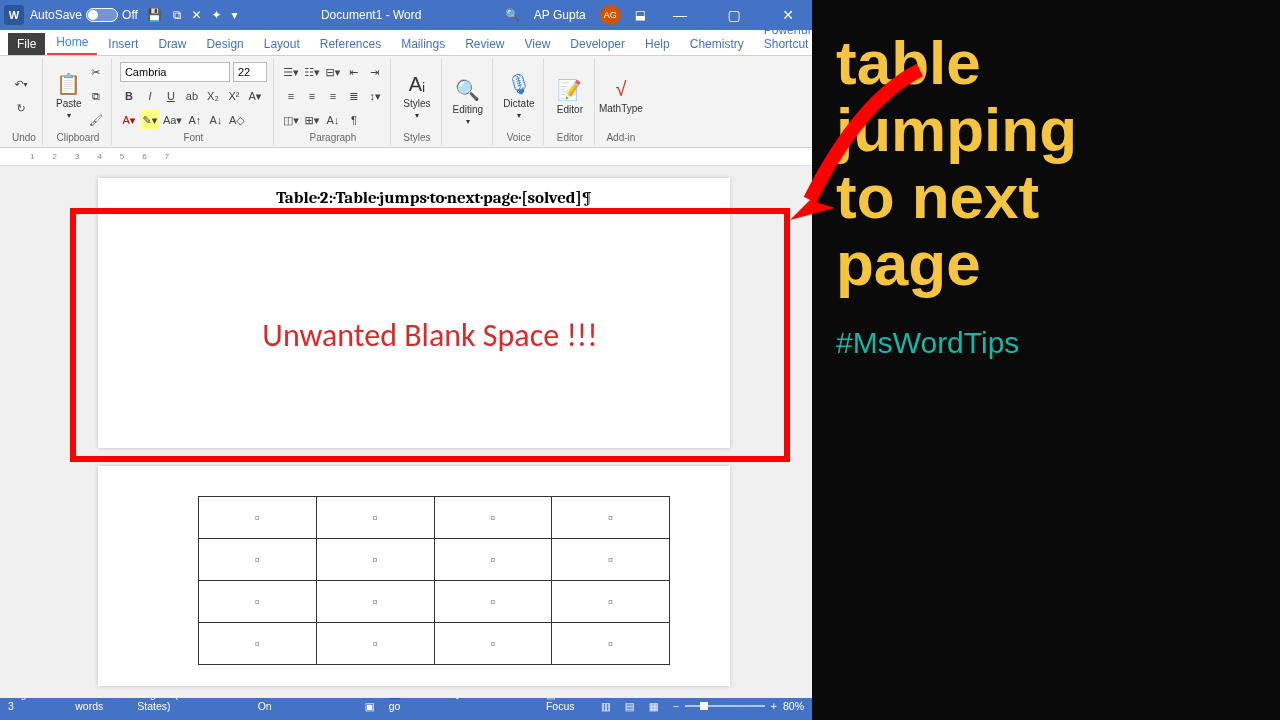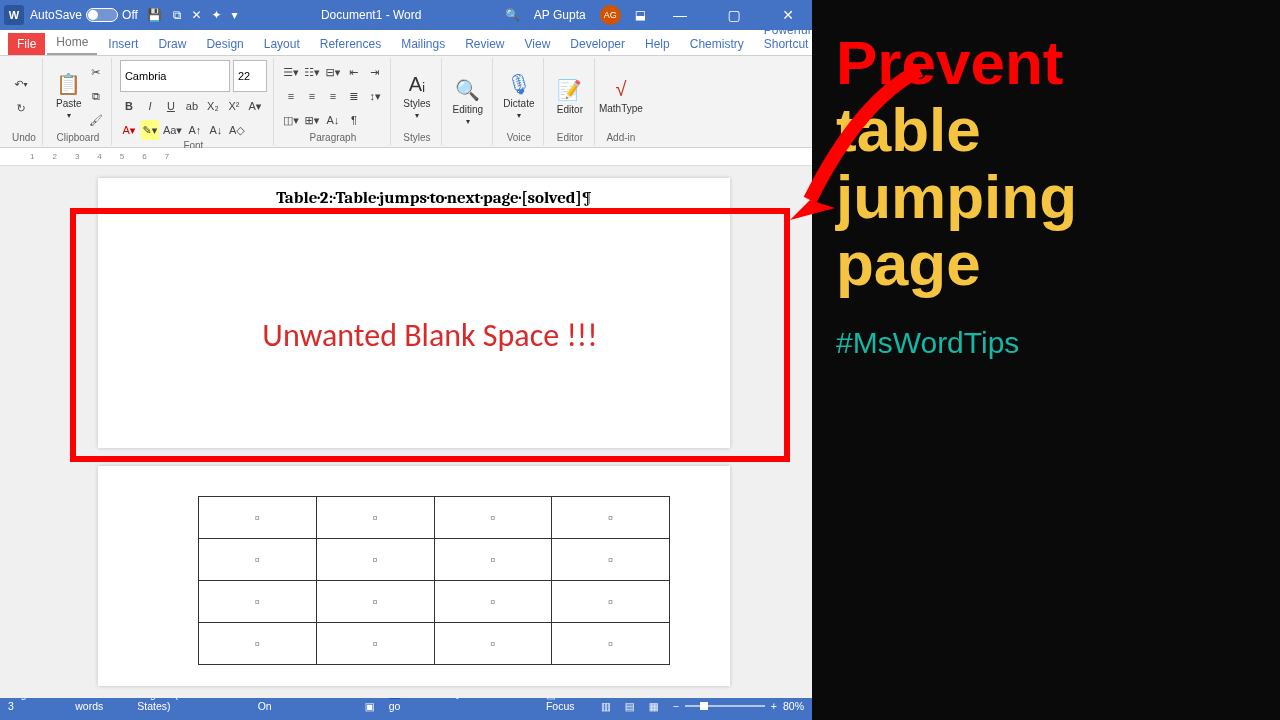--- a/index.html
+++ b/index.html
@@ -11,32 +11,32 @@
 .toggle { width: 32px; height: 14px; background: rgba(255,255,255,.25); border: 1px solid #fff; border-radius: 8px; position: relative; }
 .toggle::after { content: ""; position: absolute; width: 10px; height: 10px; background: #fff; border-radius: 50%; top: 1px; left: 1px; }
 .qat { display: flex; gap: 10px; align-items: center; }
 .qat span, .wc span { cursor: pointer; }
 .title { flex: 1; text-align: center; font-size: 12px; }
 .wc { display: flex; align-items: center; gap: 14px; }
 .avatar { width: 21px; height: 20px; background: #d35400; border-radius: 50%; display: flex; align-items: center; justify-content: center; font-size: 9px; }
 .wbtn { width: 40px; text-align: center; font-size: 14px; cursor: pointer; }
 .ribbon-tabs { height: 26px; display: flex; align-items: flex-end; padding-left: 8px; font-size: 12px; border-bottom: 1px solid #d0d0d0; gap: 2px; }
 .rtab { padding: 4px 9px; color: #4472c4; cursor: pointer; }
-.rtab.file { background: #ef4444; color: #fff; }
-.rtab.active { border-bottom: 2px solid #a3a3a3; color: #737373; }
+.rtab.file { background: #404040; color: #fff; }
+.rtab.active { border-bottom: 2px solid #ef4444; color: #3b82f6; }
 .ribbon-body { height: 92px; background: #f3f3f3; border-bottom: 1px solid #d0d0d0; display: flex; align-items: stretch; padding: 2px 6px; gap: 2px; }
 .rgroup { border-right: 1px solid #dcdcdc; padding: 2px 6px 0 6px; display: flex; flex-direction: column; justify-content: space-between; }
 .rgroup:last-child { border-right: none; }
 .glabel { font-size: 10px; color: #666; text-align: center; padding-bottom: 2px; }
 .gcontent { flex: 1; display: flex; align-items: center; }
 .bbtn { width: 36px; height: 58px; display: flex; flex-direction: column; align-items: center; justify-content: center; gap: 2px; font-size: 10px; color: #333; cursor: pointer; }
 .bbtn .ic { font-size: 20px; }
 .fontbox { display: flex; flex-direction: column; gap: 4px; }
 .frow { display: flex; gap: 3px; align-items: center; }
-.sel { background: #fff; border: 1px solid #bbb; font-size: 11px; padding: 1px 4px; height: 32px; }
+.sel { background: #fff; border: 1px solid #bbb; font-size: 11px; padding: 1px 4px; height: 20px; }
 .fbtn { min-width: 18px; height: 20px; display: flex; align-items: center; justify-content: center; font-size: 11px; border: 1px solid transparent; cursor: pointer; color: #444; }
 .ruler { height: 18px; background: #fff; border-bottom: 1px solid #ddd; font-size: 8px; color: #888; display: flex; align-items: center; padding-left: 30px; letter-spacing: 18px; }
 .doc-area { flex: 1; background: #f0f0f0; overflow: hidden; position: relative; padding: 12px 14px 0 30px; }
 .page { background: #fff; box-shadow: 0 0 4px rgba(0,0,0,.2); margin: 0 auto 18px auto; width: 632px; position: relative; }
 .page1 { height: 270px; padding: 10px 60px 10px 100px; }
 .heading { font-family: Cambria, serif; font-weight: bold; font-size: 17px; text-align: center; }
 .page2 { height: 220px; padding: 30px 60px 10px 100px; }
 .wtable { border-collapse: collapse; width: 100%; }
 .wtable td { border: 1px solid #333; height: 42px; text-align: center; font-size: 9px; color: #888; }
 .redbox { position: absolute; border: 6px solid #ff0000; left: 70px; top: 42px; width: 720px; height: 254px; display: flex; align-items: center; justify-content: center; }
@@ -301,18 +301,18 @@
 </div>
 
 <div class="arrow">
   <svg viewBox="0 0 150 170">
       <path d="M140 10 Q 80 40 30 140" stroke="#ff0000" stroke-width="14" fill="none"></path>
       <path d="M30 140 L10 160 L55 148 Z" fill="#ff0000"></path>
     </svg>
 </div>
 
 <div class="side">
-  <h1><span class="w-red">Prevent</span></h1>
   <h1><span class="w-yel">table</span></h1>
   <h1><span class="w-yel">jumping</span></h1>
+  <h1><span class="w-yel">to next</span></h1>
   <h1><span class="w-yel">page</span></h1>
   <div class="hashtag">#MsWordTips</div>
 </div>
 
 </body></html>

